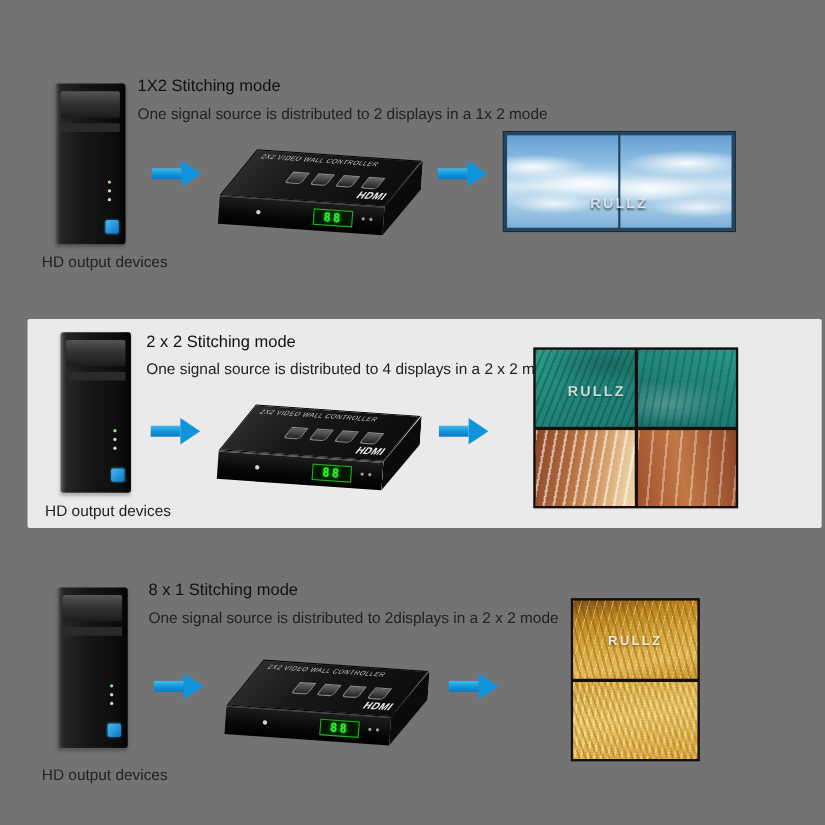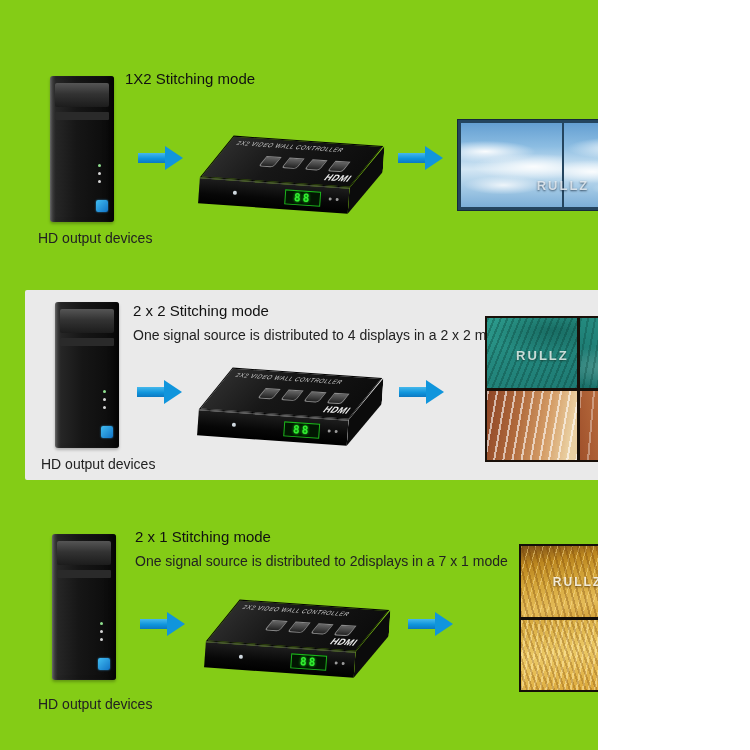--- a/index.html
+++ b/index.html
@@ -1,17 +1,17 @@
 <!DOCTYPE html>
 <html><head>
 <meta charset="utf-8">
 <style>
   html,body{margin:0;padding:0;background:#fff;}
   body{font-family:"Liberation Sans",sans-serif;color:#1a1a1a;}
-  .canvas{position:relative;width:598px;height:750px;background:#84cc16;overflow:hidden;}
+  .canvas{position:relative;width:750px;height:750px;background:#737373;overflow:hidden;}
   .row{position:absolute;left:0;width:750px;}
   #row1{top:60px;height:230px;}
   #row2{left:25px;top:290px;width:700px;height:190px;background:#eaeaea;border-radius:2px;padding-left:22px;}
   #row3{top:520px;height:215px;}
 
   .title{position:absolute;margin:0;font-size:15px;font-weight:400;color:#111;}
   .desc{position:absolute;margin:0;font-size:14px;color:#222;}
   .hdlabel{position:absolute;font-size:14px;color:#222;}
 
   
@@ -110,20 +110,21 @@
   .wall3 .wm{left:50%;top:6%;transform:translateX(-50%);font-size:12px;
     color:rgba(252,248,235,.9);text-shadow:0 1px 2px rgba(90,60,10,.85);}
 </style>
 </head>
 <body>
 
 <div class="canvas">
 
   <section class="row" id="row1">
     <h3 class="title" style="left:125px;top:10px">1X2 Stitching mode</h3>
+    <p class="desc" style="left:125px;top:35px">One signal source is distributed to 2 displays in a 1x 2 mode</p>
 
     <div class="tower" style="left:50px;top:16px">
       <div class="bay"></div>
       <div class="slot"></div>
       <div class="leds">
           <i></i>
           <i></i>
           <i></i>
         </div>
       <div class="tlogo"></div>
@@ -208,22 +209,22 @@
     <div class="wall wall2" style="left:460px;top:26px">
       <div class="panel ocean"></div>
       <div class="panel ocean ocean-b"></div>
       <div class="panel beach"></div>
       <div class="panel beach beach-b"></div>
       <div class="wm">RULLZ</div>
     </div>
   </section>
 
   <section class="row" id="row3">
-    <h3 class="title" style="left:135px;top:8px">2 x 1 Stitching mode</h3>
-    <p class="desc" style="left:135px;top:33px">One signal source is distributed to 2displays in a 7 x 1 mode</p>
+    <h3 class="title" style="left:135px;top:8px">8 x 1 Stitching mode</h3>
+    <p class="desc" style="left:135px;top:33px">One signal source is distributed to 2displays in a 2 x 2 mode</p>
 
     <div class="tower" style="left:52px;top:14px">
       <div class="bay"></div>
       <div class="slot"></div>
       <div class="leds">
           <i></i>
           <i></i>
           <i></i>
         </div>
       <div class="tlogo"></div>

